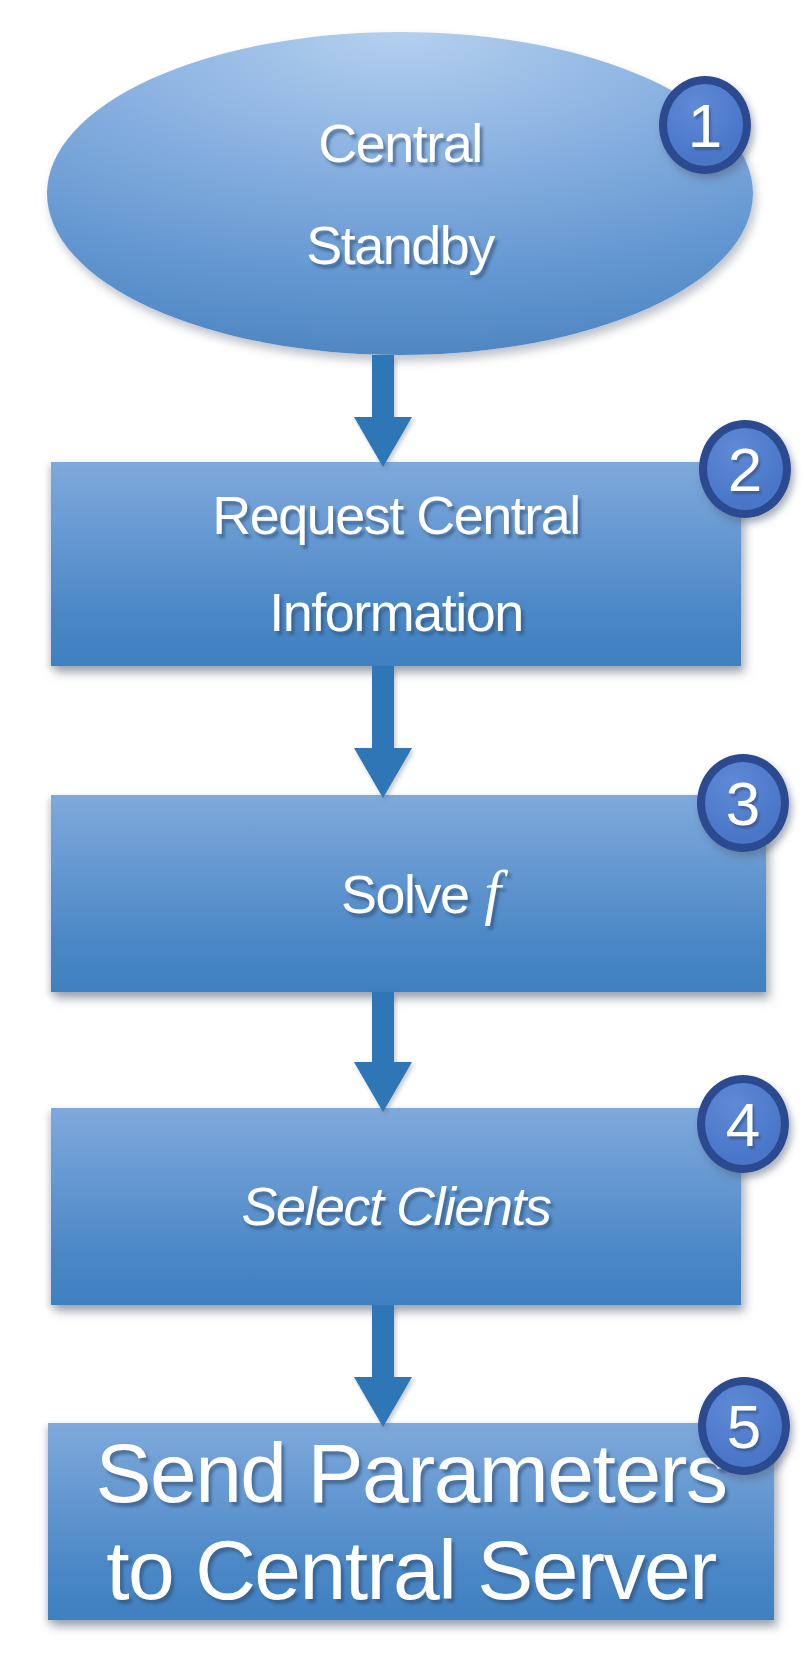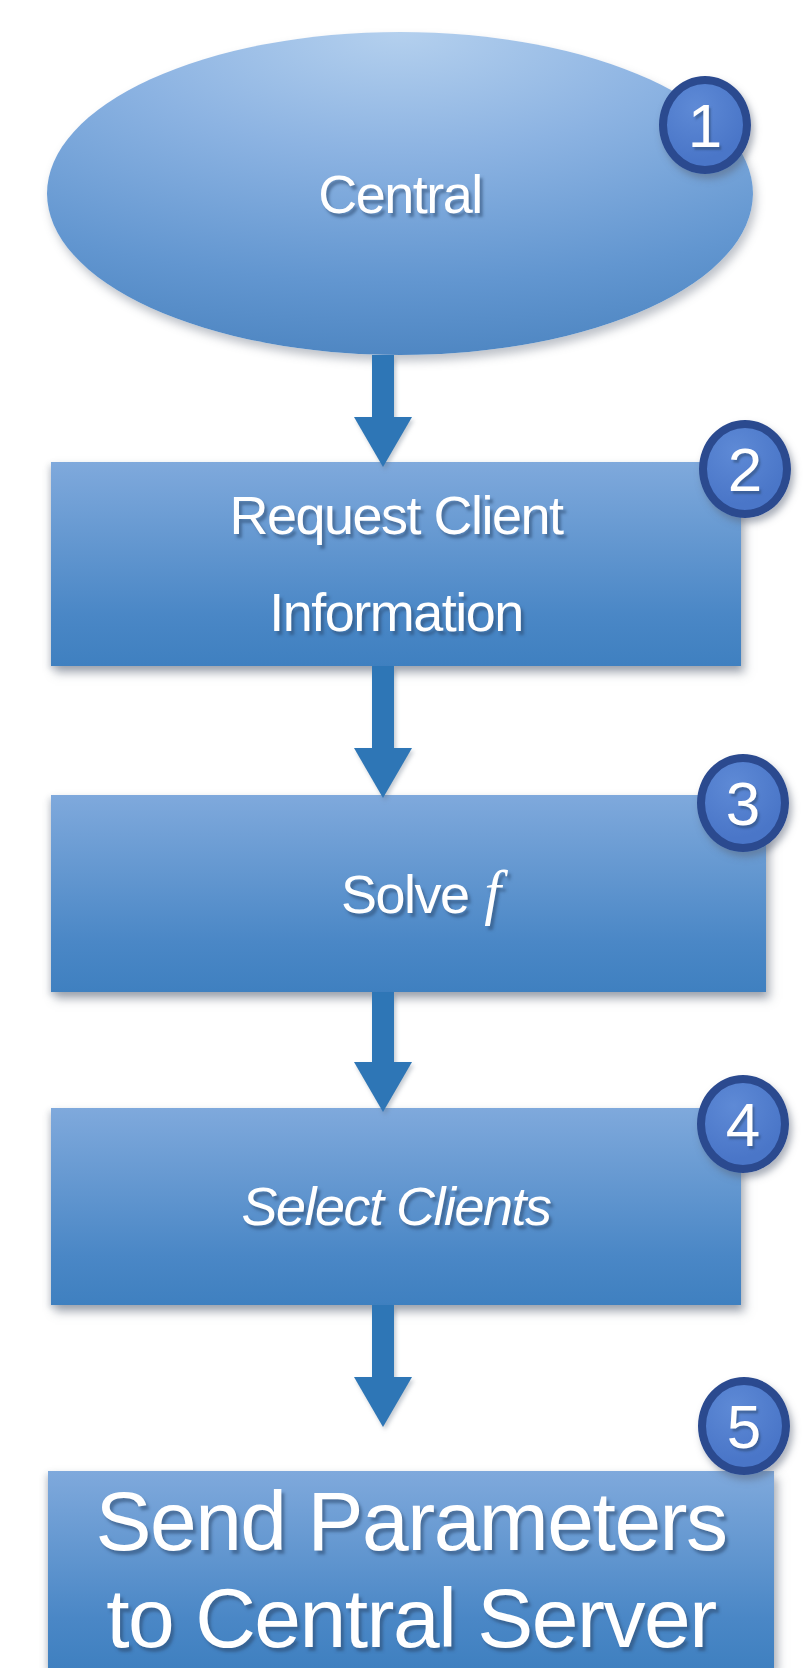--- a/index.html
+++ b/index.html
@@ -30,21 +30,21 @@
   .ellipse{
     border-radius:50%;
     background:radial-gradient(135% 125% at 50% 0%,var(--ellipse-top,#b4d0ee) 0%,#8cb3e2 30%,#6296d0 62%,var(--ellipse-bottom,#3a76b4) 100%);
     box-shadow:3px 6px 10px rgba(108,118,134,0.45);
     line-height:102px;
   }
   .n1{left:47px;top:32px;width:706px;height:323px;}
   .n2{left:51px;top:462px;width:690px;height:204px;}
   .n3{left:51px;top:795px;width:690px;height:197px;padding-left:25px;}
   .n4{left:51px;top:1108px;width:690px;height:197px;font-style:italic;}
-  .n5{left:48px;top:1423px;width:726px;height:197px;font-size:84px;margin-top:48px;}
+  .n5{left:48px;top:1423px;width:726px;height:197px;font-size:84px;}
   .fvar{
     font-style:italic;
     font-family:"Liberation Serif",serif;
     font-size:1.12em;
     margin-left:0.26em;
     letter-spacing:0;
   }
   
   .badge{
     position:absolute;
@@ -85,34 +85,35 @@
   .a4{left:354px;top:1305px;height:122px;}
 </style>
 </head>
 <body>
 
 <div class="canvas">
 
   <div class="node ellipse n1">
     <div class="lines">
       <span>Central</span>
+      <span>Standby</span>
     </div>
   </div>
   <div class="badge b1">
     <span>1</span>
   </div>
 
   <div class="arrow a1">
     <div class="stem"></div>
     <div class="head"></div>
   </div>
 
   <div class="node rect n2">
     <div class="lines">
-      <span>Request Client</span>
+      <span>Request Central</span>
       <span>Information</span>
     </div>
   </div>
   <div class="badge b2">
     <span>2</span>
   </div>
 
   <div class="arrow a2">
     <div class="stem"></div>
     <div class="head"></div>

